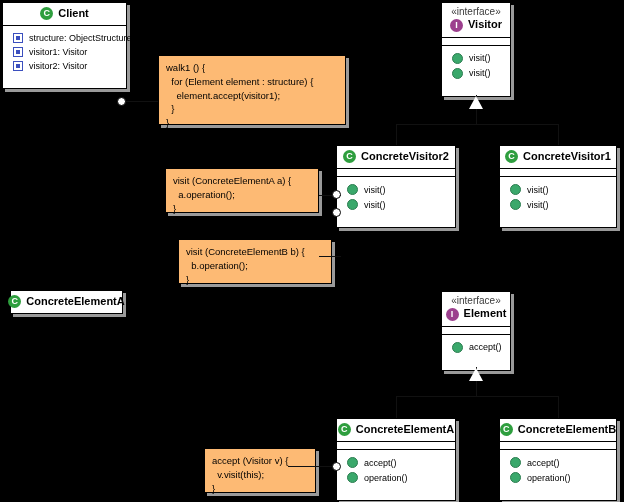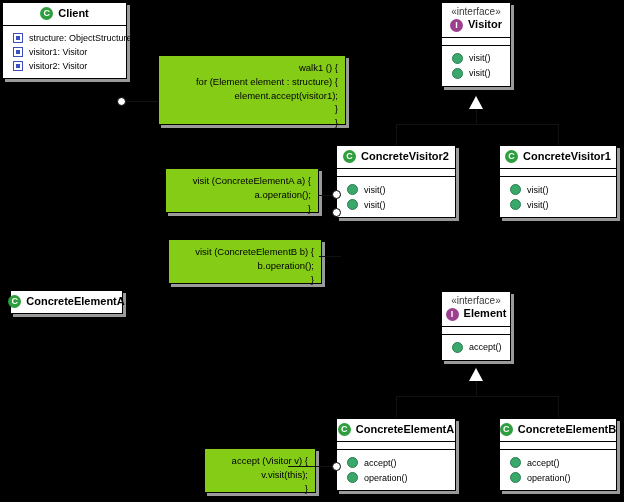--- a/index.html
+++ b/index.html
@@ -68,21 +68,21 @@
     font-size: 9px;
     font-weight: bold;
     color: #ffffff;
     flex: 0 0 auto;
     line-height: 1;
   }
   .badge-class { background: #2e9e3e; }
   .badge-interface { background: #9c3f8e; }
 
   .compartment {
-    padding: 5px 4px 5px 4px;
+    padding: 5px 4px 15px 4px;
     border-bottom: 1px solid #000000;
   }
   .compartment:last-child { border-bottom: none; }
   .compartment.empty {
     height: 7px;
     padding: 0;
   }
   .member {
     display: flex;
     align-items: center;
@@ -131,31 +131,30 @@
     width: 9px; height: 9px;
     border-radius: 50%;
     background: #ffffff;
     border: 1.5px solid #000000;
     box-sizing: border-box;
     z-index: 6;
   }
   
   .note {
     position: absolute;
-    background: #84cc16;
+    background: #fdba74;
     border: 1px solid #000000;
     box-sizing: border-box;
     box-shadow: 3px 3px 0 0 #9a9a9a;
     font-size: 9.5px;
     line-height: 1.45;
     color: #000000;
     padding: 5px 7px 5px 7px;
     white-space: pre;
     font-family: "Liberation Sans", sans-serif;
-    text-align: right;
   }
   
   .conn {
     position: absolute;
     background: #111111;
     z-index: 1;
   }
   .conn-h { height: 1px; }
   .conn-v { width: 1px; }
   .tri-up {
@@ -357,21 +356,21 @@
   <div class="note" style="left:158px; top:55px; width:188px; height:70px;">walk1 () {
   for (Element element : structure) {
     element.accept(visitor1);
   }
 }</div>
 
   <div class="note" style="left:165px; top:168px; width:154px; height:45px;">visit (ConcreteElementA a) {
   a.operation();
 }</div>
 
-  <div class="note" style="left:168px; top:239px; width:154px; height:45px;">visit (ConcreteElementB b) {
+  <div class="note" style="left:178px; top:239px; width:154px; height:45px;">visit (ConcreteElementB b) {
   b.operation();
 }</div>
 
   <div class="note" style="left:176px; top:448px; width:112px; height:45px;margin-left:28px;">accept (Visitor v) {
   v.visit(this);
 }</div>
 
 </div>
 
 </body></html>

